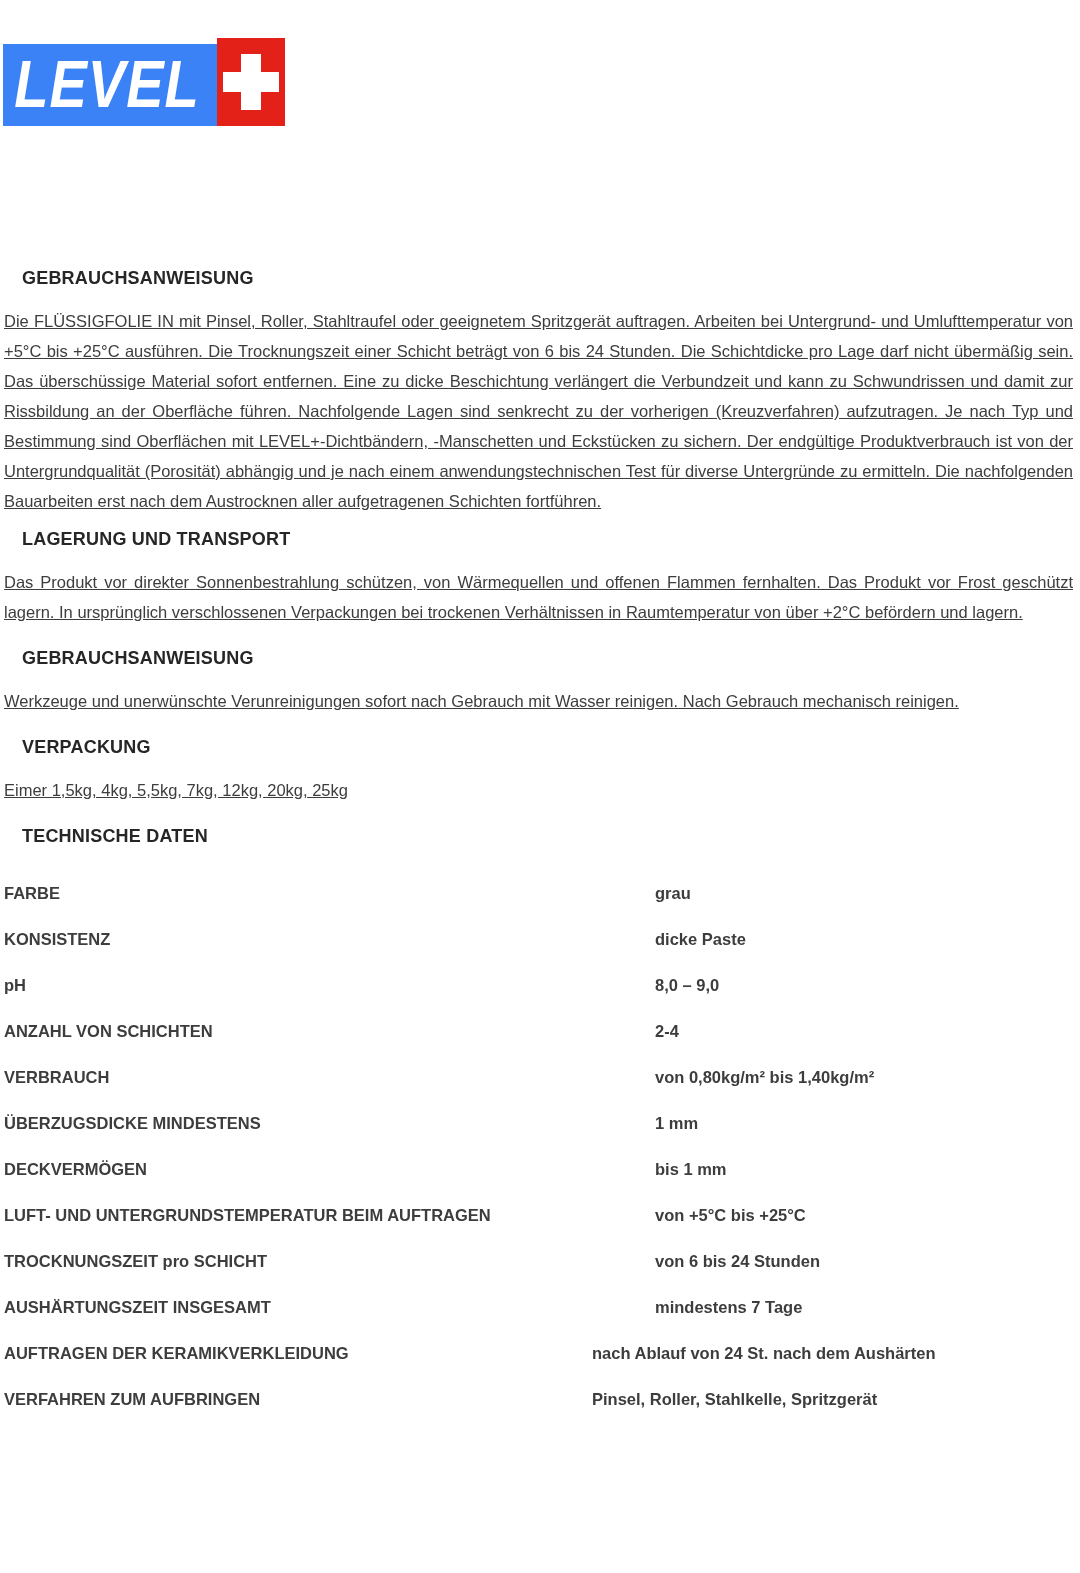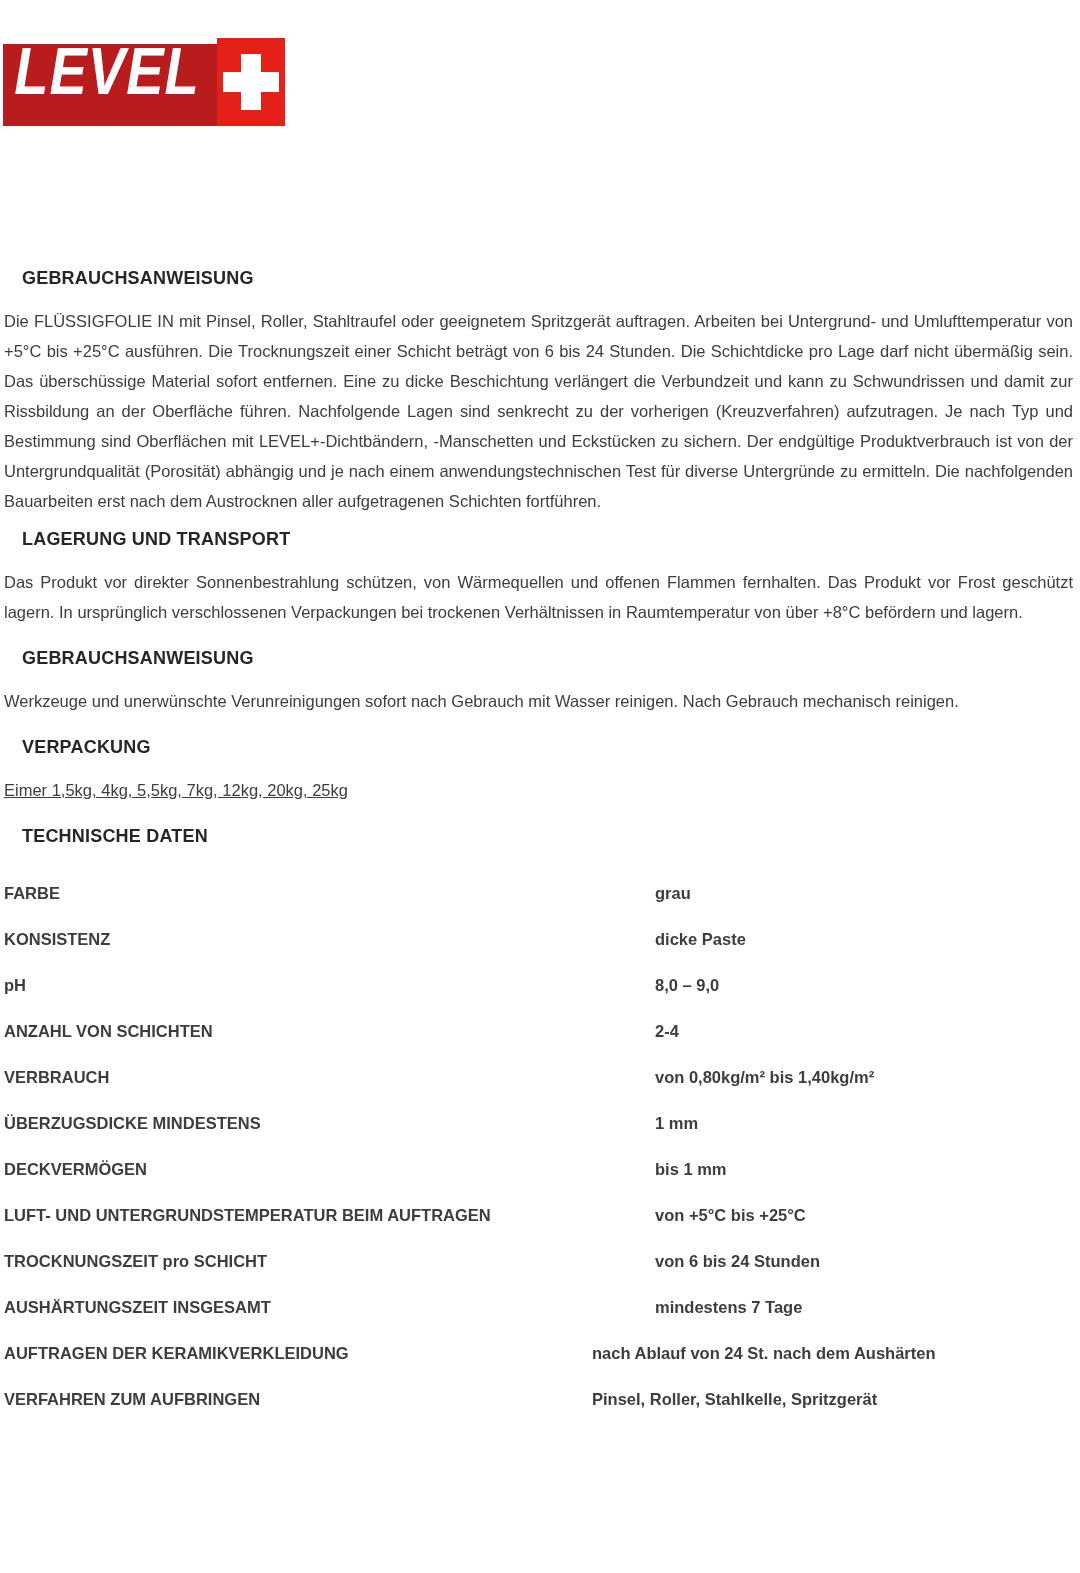--- a/index.html
+++ b/index.html
@@ -12,22 +12,22 @@
   }
 
   
   .logo {
     position: absolute; top: 38px; left: 3px;
     width: 282px; height: 88px;
     display: flex;
   }
   .logo-black {
     flex: 1;
-    background: #b91c1c;
-    display: flex; align-items: flex-start; justify-content: center;
+    background: #3b82f6;
+    display: flex; align-items: center; justify-content: center;
     overflow: hidden;
     margin-top: 6px;
   }
   .logo-text {
     color: #ffffff;
     font-weight: bold;
     font-style: italic;
     font-size: 56px;
     letter-spacing: 1px;
     transform: scaleY(1.18);
@@ -60,20 +60,21 @@
     font-weight: bold;
     color: #262626;
     letter-spacing: 0.2px;
   }
   p.body {
     margin: 0;
     font-size: 16.5px;
     line-height: 30px;
     text-align: justify;
     color: #3d3d3d;
+    text-decoration: underline;
   }
   p.plain {
     margin: 0;
     font-size: 16.5px;
     line-height: 30px;
     color: #3d3d3d;
     text-decoration: underline;
   }
   .mt-para   { margin-top: 26px; }
   .mt-head1  { margin-top: 13px; }
@@ -110,21 +111,21 @@
     <div class="plus-v"></div>
   </div>
 </div>
 
 <div class="content">
 
   <h2>GEBRAUCHSANWEISUNG</h2>
   <p class="body mt-para">Die FLÜSSIGFOLIE IN mit Pinsel, Roller, Stahltraufel oder geeignetem Spritzgerät auftragen. Arbeiten bei Untergrund- und Umlufttemperatur von +5°C bis +25°C ausführen. Die Trocknungszeit einer Schicht beträgt von 6 bis 24 Stunden. Die Schichtdicke pro Lage darf nicht übermäßig sein. Das überschüssige Material sofort entfernen. Eine zu dicke Beschichtung verlängert die Verbundzeit und kann zu Schwundrissen und damit zur Rissbildung an der Oberfläche führen. Nachfolgende Lagen sind senkrecht zu der vorherigen (Kreuzverfahren) aufzutragen. Je nach Typ und Bestimmung sind Oberflächen mit LEVEL+-Dichtbändern, -Manschetten und Eckstücken zu sichern. Der endgültige Produktverbrauch ist von der Untergrundqualität (Porosität) abhängig und je nach einem anwendungstechnischen Test für diverse Untergründe zu ermitteln. Die nachfolgenden Bauarbeiten erst nach dem Austrocknen aller aufgetragenen Schichten fortführen.</p>
 
   <h2 class="mt-head1">LAGERUNG UND TRANSPORT</h2>
-  <p class="body mt-para">Das Produkt vor direkter Sonnenbestrahlung schützen, von Wärmequellen und offenen Flammen fernhalten. Das Produkt vor Frost geschützt lagern. In ursprünglich verschlossenen Verpackungen bei trockenen Verhältnissen in Raumtemperatur von über +8°C befördern und lagern.</p>
+  <p class="body mt-para">Das Produkt vor direkter Sonnenbestrahlung schützen, von Wärmequellen und offenen Flammen fernhalten. Das Produkt vor Frost geschützt lagern. In ursprünglich verschlossenen Verpackungen bei trockenen Verhältnissen in Raumtemperatur von über +2°C befördern und lagern.</p>
 
   <h2 class="mt-head">GEBRAUCHSANWEISUNG</h2>
   <p class="body mt-para">Werkzeuge und unerwünschte Verunreinigungen sofort nach Gebrauch mit Wasser reinigen. Nach Gebrauch mechanisch reinigen.</p>
 
   <h2 class="mt-head">VERPACKUNG</h2>
   <p class="plain mt-para">Eimer 1,5kg, 4kg, 5,5kg, 7kg, 12kg, 20kg, 25kg</p>
 
   <h2 class="mt-head">TECHNISCHE DATEN</h2>
 
   <div class="tech-table">

